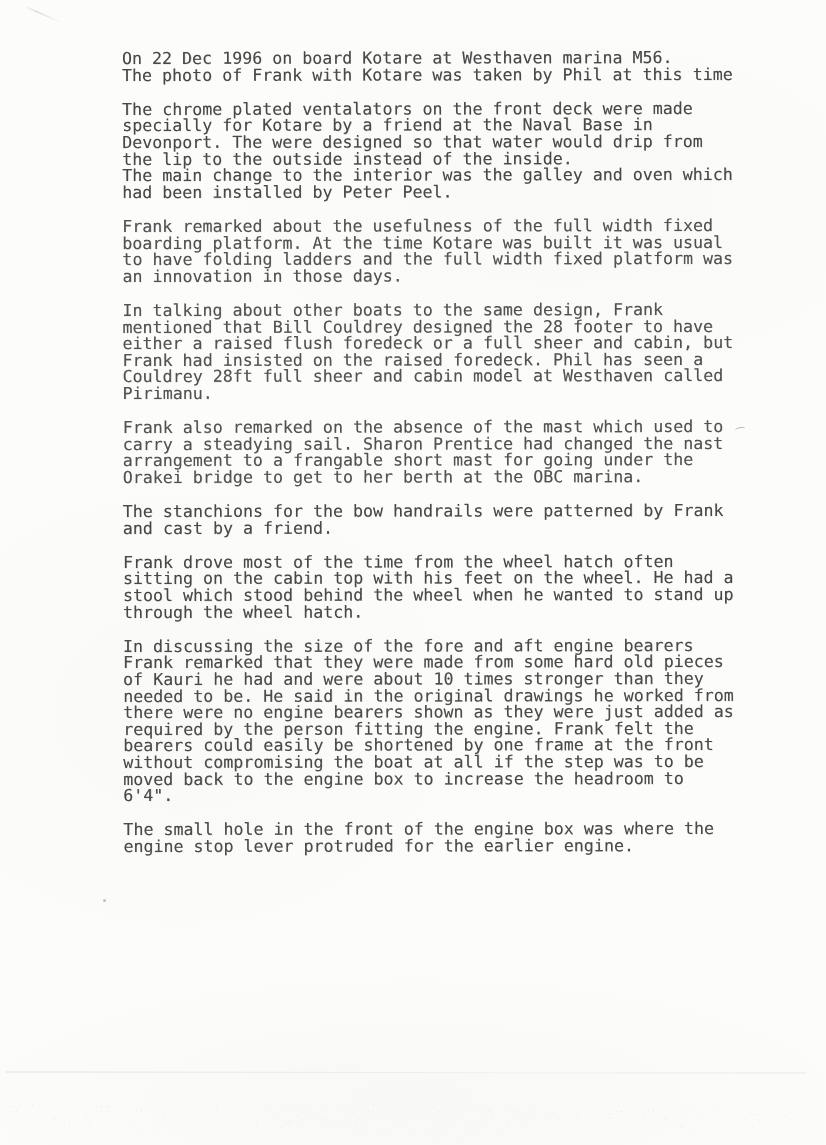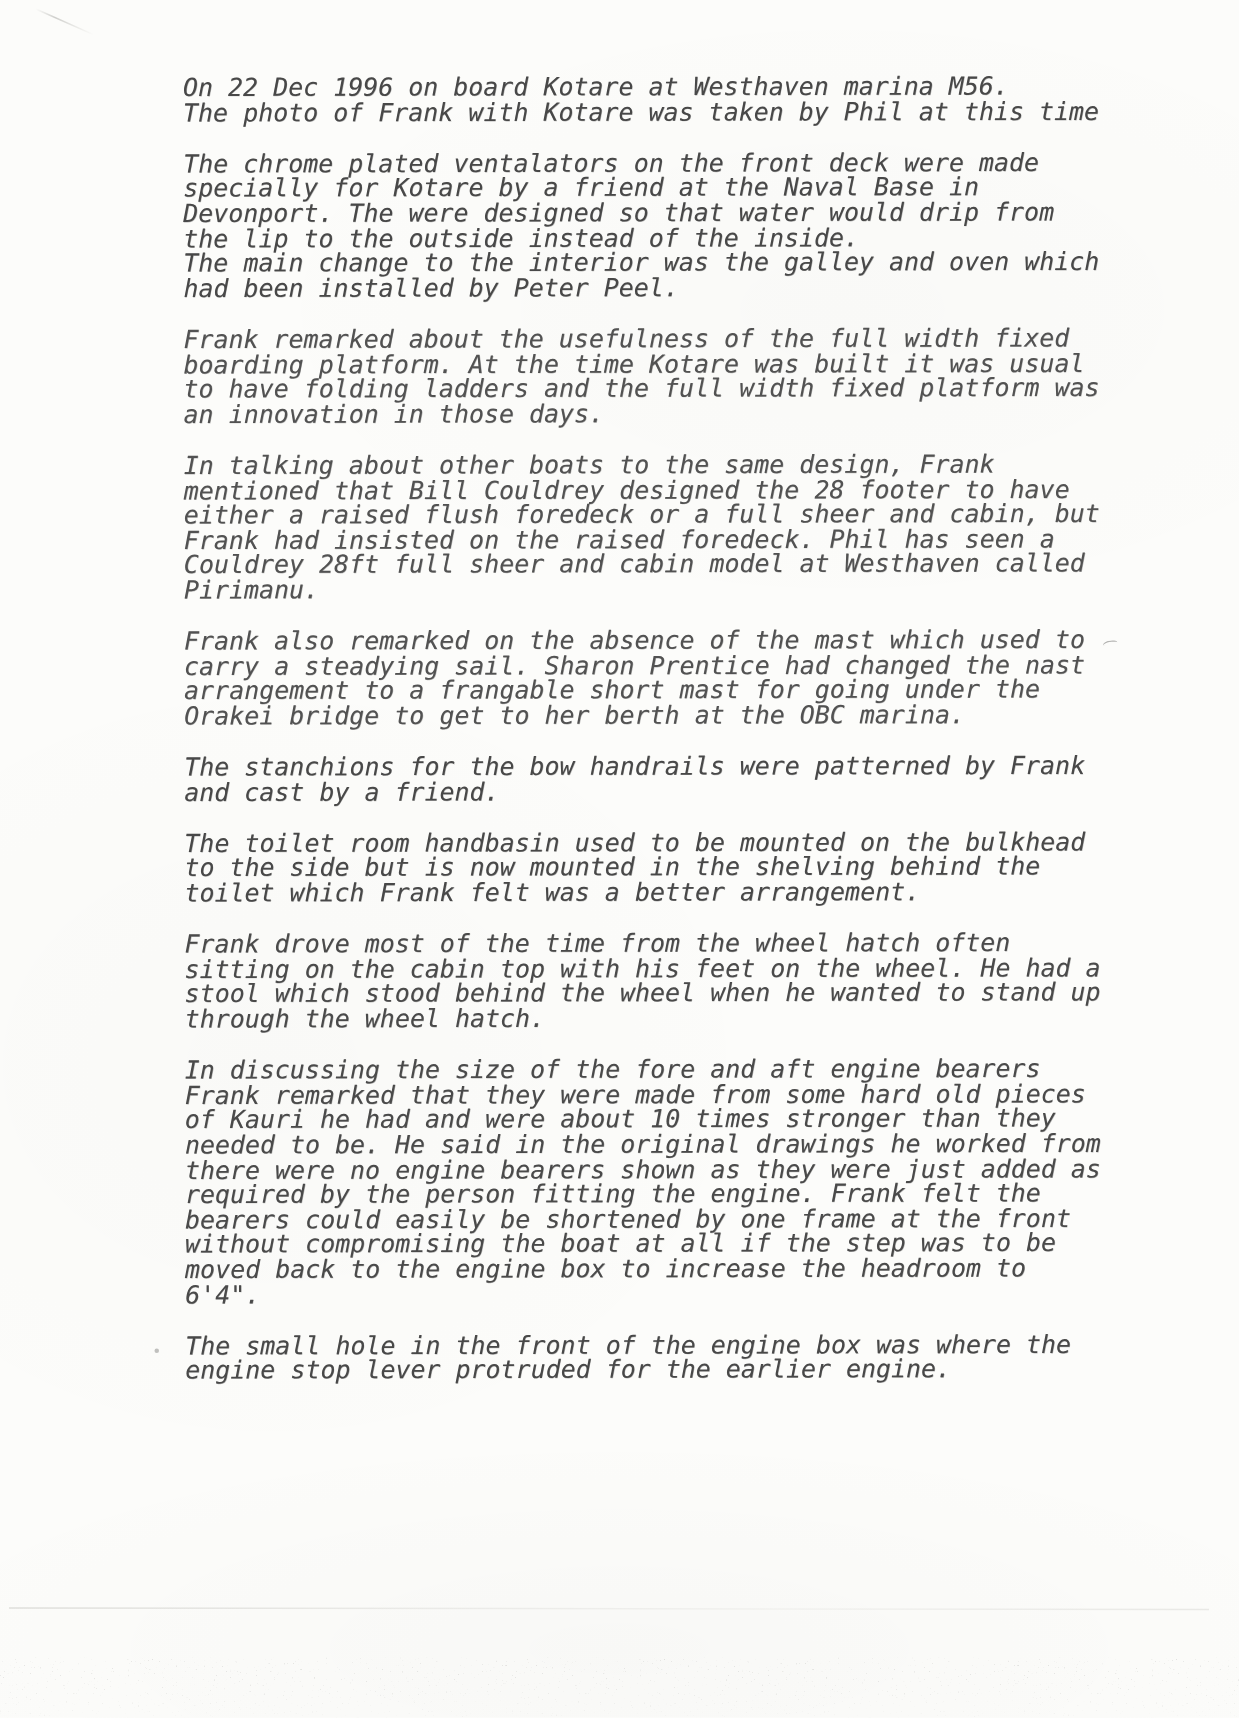--- a/index.html
+++ b/index.html
@@ -15,21 +15,20 @@
     background-image:
       radial-gradient(ellipse 620px 320px at 68% 18%, rgba(0,0,0,0.012), transparent 70%),
       radial-gradient(ellipse 520px 420px at 22% 62%, rgba(0,0,0,0.010), transparent 70%),
       radial-gradient(ellipse 700px 200px at 50% 96%, rgba(0,0,0,0.015), transparent 75%);
     font-family: "DejaVu Sans Mono", monospace;
   }
 
   .page {
     position: absolute;
     inset: 0;
-    font-style: italic;
   }
 
   
   .text-block {
     position: absolute;
     left: 122px;
     top: 51px;
     font-family: "DejaVu Sans Mono", monospace;
     font-size: 16.6px;
     line-height: 16.6px;
@@ -126,23 +125,20 @@
 either a raised flush foredeck or a full sheer and cabin, but
 Frank had insisted on the raised foredeck. Phil has seen a
 Couldrey 28ft full sheer and cabin model at Westhaven called
 Pirimanu.</div>
       <div class="paragraph">Frank also remarked on the absence of the mast which used to
 carry a steadying sail. Sharon Prentice had changed the nast
 arrangement to a frangable short mast for going under the
 Orakei bridge to get to her berth at the OBC marina.</div>
       <div class="paragraph">The stanchions for the bow handrails were patterned by Frank
 and cast by a friend.</div>
-      <div class="paragraph">The toilet room handbasin used to be mounted on the bulkhead
-to the side but is now mounted in the shelving behind the
-toilet which Frank felt was a better arrangement.</div>
       <div class="paragraph">Frank drove most of the time from the wheel hatch often
 sitting on the cabin top with his feet on the wheel. He had a
 stool which stood behind the wheel when he wanted to stand up
 through the wheel hatch.</div>
       <div class="paragraph">In discussing the size of the fore and aft engine bearers
 Frank remarked that they were made from some hard old pieces
 of Kauri he had and were about 10 times stronger than they
 needed to be. He said in the original drawings he worked from
 there were no engine bearers shown as they were just added as
 required by the person fitting the engine. Frank felt the

